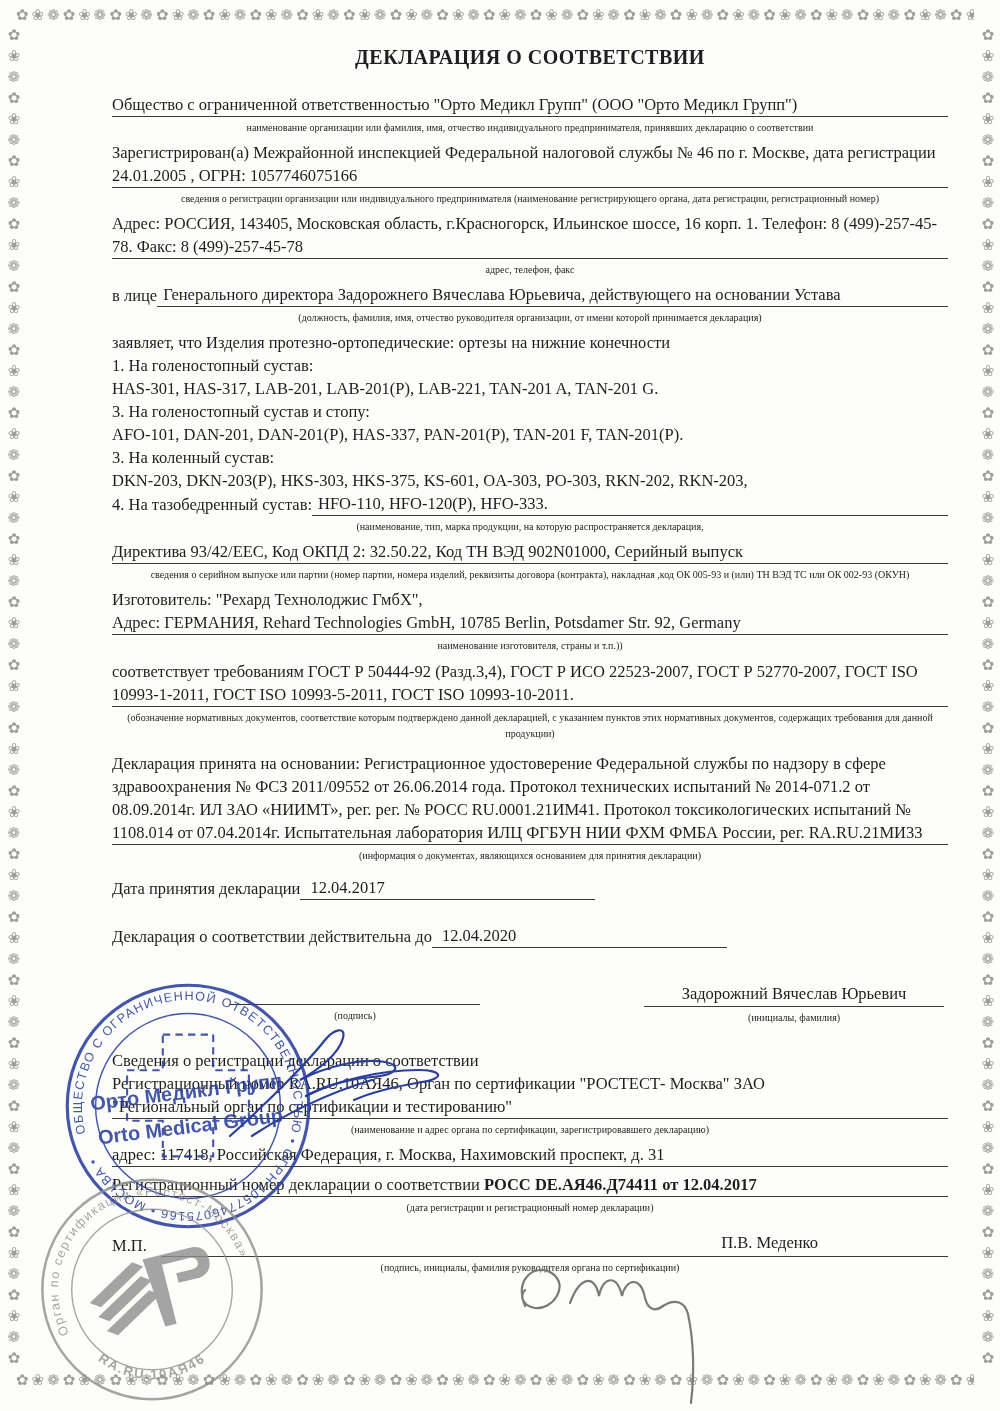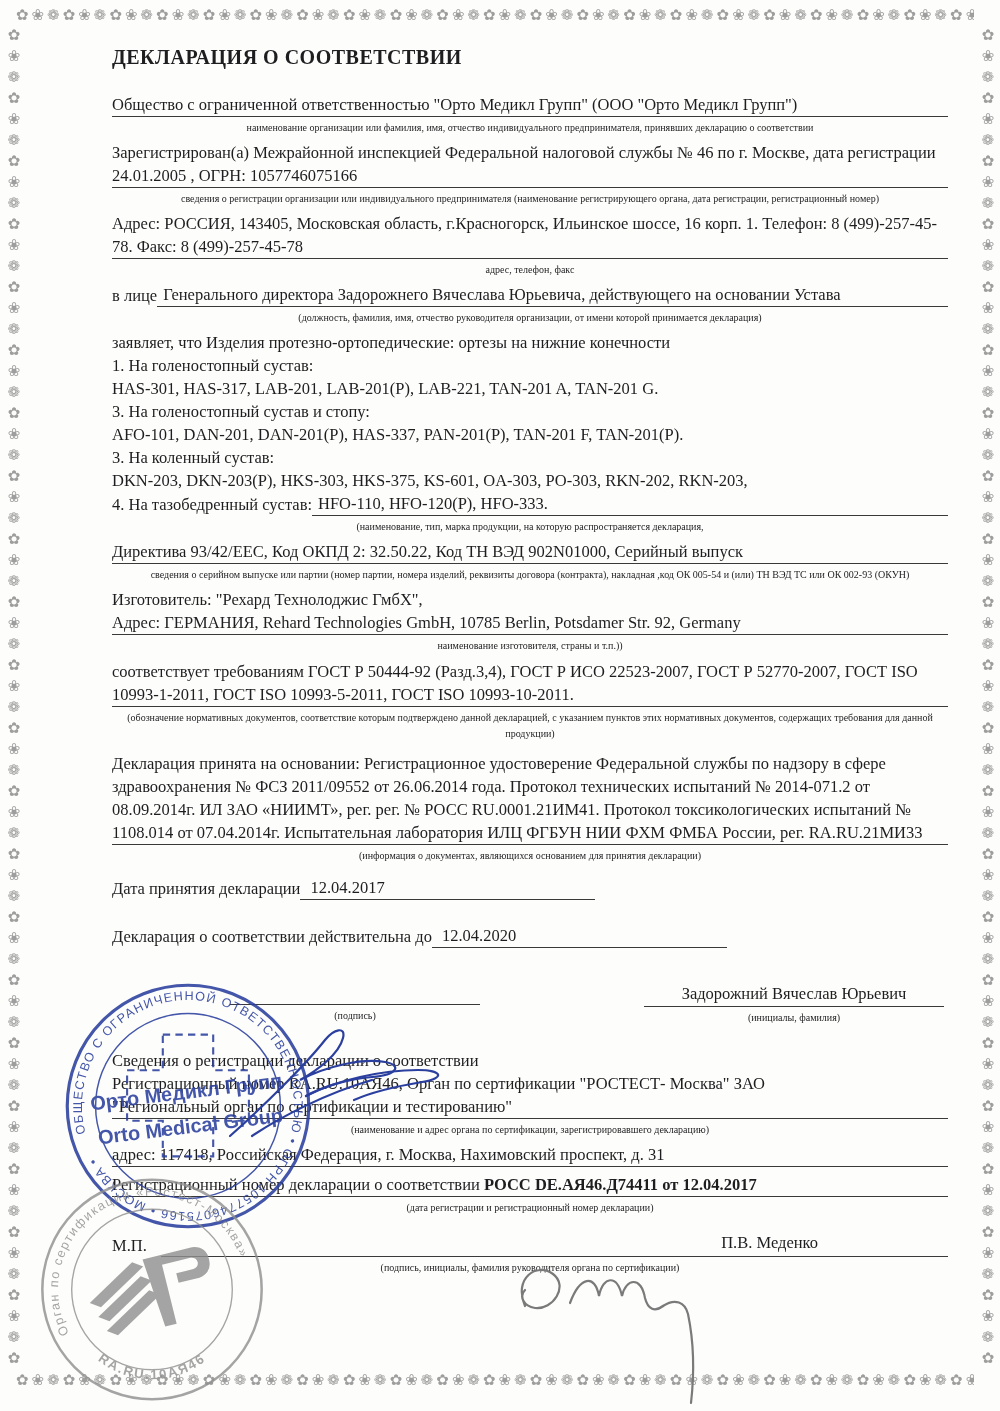--- a/index.html
+++ b/index.html
@@ -7,21 +7,21 @@
         font-family:"Liberation Serif","DejaVu Serif",serif;color:#1e1e20;overflow:hidden;}
   
   .orn{position:absolute;color:#8e8e8e;opacity:.85;font-size:15px;letter-spacing:3px;
        font-family:"DejaVu Sans",sans-serif;white-space:nowrap;overflow:hidden;line-height:1;}
   .orn-top{top:8px;left:16px;right:26px;height:18px;}
   .orn-bottom{bottom:20px;left:16px;right:26px;height:18px;}
   .orn-left{left:3px;top:26px;bottom:40px;width:18px;writing-mode:vertical-rl;}
   .orn-right{right:5px;top:26px;bottom:40px;width:18px;writing-mode:vertical-rl;}
   
   .content{position:absolute;left:112px;right:52px;top:46px;font-size:16.5px;line-height:23px;}
-  .title{font-weight:bold;font-size:20px;letter-spacing:.5px;margin-bottom:24px;}
+  .title{text-align:center;font-weight:bold;font-size:20px;letter-spacing:.5px;margin-bottom:24px;}
   .ul{border-bottom:1.3px solid #3a3a3a;}
   .cap{font-size:10px;line-height:16px;text-align:center;margin:3px 0 5px;}
   .ln{margin:0;}
   .flexline{display:flex;align-items:flex-end;}
   .flexline .fill{flex:1;border-bottom:1.3px solid #3a3a3a;padding-left:6px;}
   .valline{display:flex;align-items:center;margin-top:12px;}
   .valline .val{width:285px;border-bottom:1.3px solid #3a3a3a;padding-left:10px;}
   .sigrow{display:flex;margin-top:34px;}
   .sigcol1{width:250px;margin-left:118px;}
   .sigcol2{width:300px;margin-left:auto;margin-right:4px;}
@@ -70,21 +70,21 @@
     <div class="ln">AFO-101, DAN-201, DAN-201(P), HAS-337, PAN-201(P), TAN-201 F, TAN-201(P).</div>
     <div class="ln">3. На коленный сустав:</div>
     <div class="ln">DKN-203, DKN-203(P), HKS-303, HKS-375, KS-601, OA-303, PO-303, RKN-202, RKN-203,</div>
     <div class="flexline">
       <span class="nowr">4. На тазобедренный сустав:</span>
       <span class="fill">HFO-110, HFO-120(P), HFO-333.</span>
     </div>
     <div class="cap">(наименование, тип, марка продукции, на которую распространяется декларация,</div>
 
     <div class="ln ul">Директива 93/42/ЕЕС, Код ОКПД 2:  32.50.22, Код ТН ВЭД 902N01000, Серийный выпуск</div>
-    <div class="cap" style="max-width:880px;margin-left:auto;margin-right:auto;">сведения о серийном выпуске или партии (номер партии, номера изделий, реквизиты договора (контракта), накладная ,код ОК 005-54 и (или) ТН ВЭД ТС или ОК 002-93 (ОКУН)</div>
+    <div class="cap" style="max-width:880px;margin-left:auto;margin-right:auto;">сведения о серийном выпуске или партии (номер партии, номера изделий, реквизиты договора (контракта), накладная ,код ОК 005-93 и (или) ТН ВЭД ТС или ОК 002-93 (ОКУН)</div>
 
     <div>
       <div class="ln">Изготовитель: "Рехард Технолоджис ГмбХ",</div>
       <div class="ln ul">Адрес: ГЕРМАНИЯ, Rehard Technologies GmbH, 10785 Berlin, Potsdamer Str. 92, Germany</div>
     </div>
     <div class="cap">наименование изготовителя, страны и т.п.))</div>
 
     <div class="ln ul" style="margin-top:6px;">соответствует требованиям ГОСТ Р 50444-92 (Разд.3,4), ГОСТ Р ИСО 22523-2007, ГОСТ Р 52770-2007, ГОСТ  ISO 10993-1-2011, ГОСТ  ISO 10993-5-2011, ГОСТ  ISO 10993-10-2011.</div>
     <div class="cap" style="max-width:870px;margin-left:auto;margin-right:auto;">(обозначение нормативных документов, соответствие которым подтверждено данной декларацией, с указанием пунктов этих нормативных документов, содержащих требования для данной продукции)</div>
 

